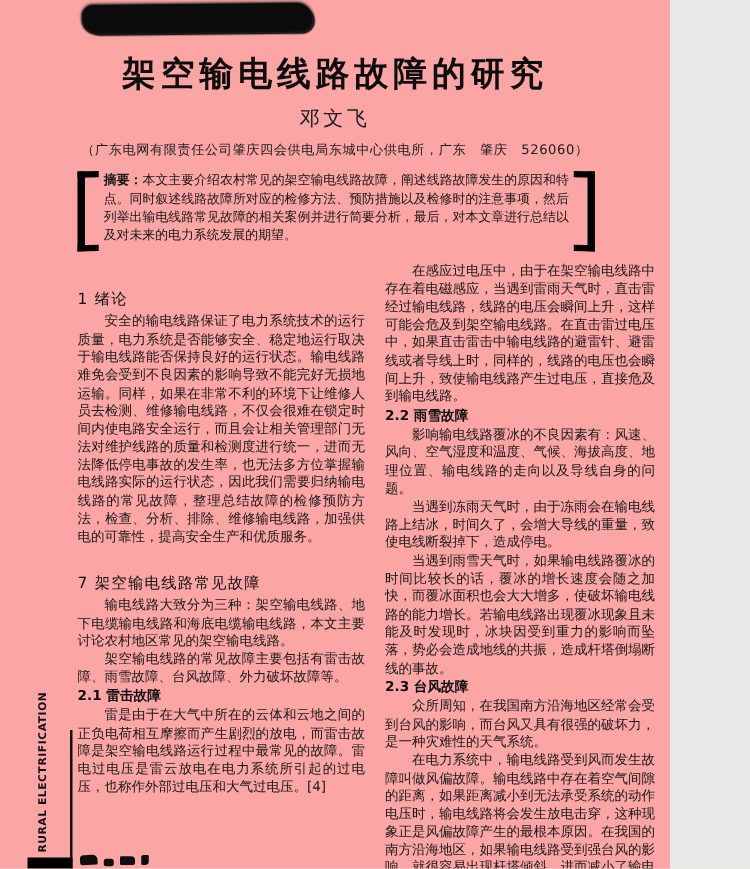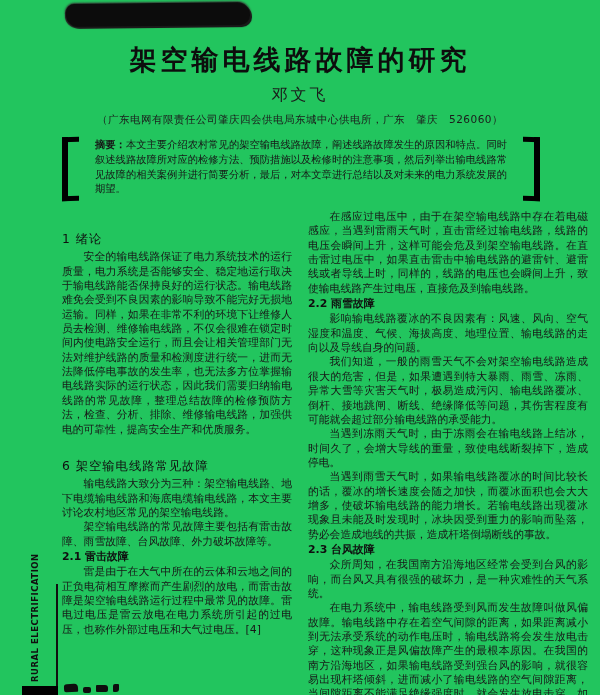--- a/index.html
+++ b/index.html
@@ -1,19 +1,19 @@
 <!DOCTYPE html>
 <html><head>
 <meta charset="utf-8">
 <style>
   html,body{margin:0;padding:0;background:#e8e8e6;}
   .page{
     position:relative;
-    width:600px;height:695px;
-    background:#22c55e;
+    width:536px;height:695px;
+    background:#fca5a5;
     overflow:hidden;
     font-family:"DejaVu Sans","Liberation Sans",sans-serif;
     color:#141414;
     box-sizing:border-box;
   }
   
   .redaction{
     position:absolute;left:66px;top:3px;width:184px;height:23px;
     background:#0c0c0c;border-radius:9px 14px 11px 13px;
     box-shadow:2px 2px 0 0 #1a1a1a, -1px 1px 0 0 #222, 0 0 2px 1px #333;
@@ -29,21 +29,21 @@
   .author{
     margin-top:10px;text-align:center;
     font-size:16px;letter-spacing:3px;color:#1b1b1b;
   }
   .affiliation{
     margin-top:7px;text-align:center;
     font-size:10.5px;letter-spacing:0.5px;color:#1b1b1b;
   }
   .abstract-row{
     margin:10px 60px 0 62px;
-    display:flex;align-items:stretch;gap:16px;
+    display:flex;align-items:stretch;gap:4px;
   }
   .bracket{flex:0 0 11px;align-self:center;height:54px;position:relative;}
   .bracket-l{border-left:6px solid #000;border-top:5px solid #000;border-bottom:5px solid #000;transform:skewY(-2deg);}
   .bracket-r{border-right:6px solid #000;border-top:5px solid #000;border-bottom:5px solid #000;transform:skewY(2deg);}
   .abstract-text{
     flex:1;margin:0;font-size:10.3px;line-height:14.8px;
     text-align:justify;color:#161616;
   }
   .abstract-text b{font-weight:bold;}
   .columns{
@@ -101,32 +101,31 @@
   <div class="abstract-row">
     <div class="bracket bracket-l"></div>
     <p class="abstract-text"><b>摘要：</b><span>本文主要介绍农村常见的架空输电线路故障，阐述线路故障发生的原因和特点。同时叙述线路故障所对应的检修方法、预防措施以及检修时的注意事项，然后列举出输电线路常见故障的相关案例并进行简要分析，最后，对本文章进行总结以及对未来的电力系统发展的期望。</span></p>
     <div class="bracket bracket-r"></div>
   </div>
 
   <div class="columns">
     <div class="col col-left">
       <p class="h1">1 绪论</p>
       <p>安全的输电线路保证了电力系统技术的运行质量，电力系统是否能够安全、稳定地运行取决于输电线路能否保持良好的运行状态。输电线路难免会受到不良因素的影响导致不能完好无损地运输。同样，如果在非常不利的环境下让维修人员去检测、维修输电线路，不仅会很难在锁定时间内使电路安全运行，而且会让相关管理部门无法对维护线路的质量和检测度进行统一，进而无法降低停电事故的发生率，也无法多方位掌握输电线路实际的运行状态，因此我们需要归纳输电线路的常见故障，整理总结故障的检修预防方法，检查、分析、排除、维修输电线路，加强供电的可靠性，提高安全生产和优质服务。</p>
-      <p class="h1">6 架空输电线路常见故障</p>
+      <p class="h1">7 架空输电线路常见故障</p>
       <p>输电线路大致分为三种：架空输电线路、地下电缆输电线路和海底电缆输电线路，本文主要讨论农村地区常见的架空输电线路。</p>
       <p>架空输电线路的常见故障主要包括有雷击故障、雨雪故障、台风故障、外力破坏故障等。</p>
       <p class="h2">2.1 雷击故障</p>
       <p>雷是由于在大气中所在的云体和云地之间的正负电荷相互摩擦而产生剧烈的放电，而雷击故障是架空输电线路运行过程中最常见的故障。雷电过电压是雷云放电在电力系统所引起的过电压，也称作外部过电压和大气过电压。[4]</p>
 
     </div>
     <div class="col col-right">
       <p>在感应过电压中，由于在架空输电线路中存在着电磁感应，当遇到雷雨天气时，直击雷经过输电线路，线路的电压会瞬间上升，这样可能会危及到架空输电线路。在直击雷过电压中，如果直击雷击中输电线路的避雷针、避雷线或者导线上时，同样的，线路的电压也会瞬间上升，致使输电线路产生过电压，直接危及到输电线路。</p>
       <p class="h2">2.2 雨雪故障</p>
       <p>影响输电线路覆冰的不良因素有：风速、风向、空气湿度和温度、气候、海拔高度、地理位置、输电线路的走向以及导线自身的问题。</p>
-      <p>我们知道，一般的雨雪天气不会对架空输电线路造成很大的危害，但是，如果遭遇到特大暴雨、雨雪、冻雨、异常大雪等灾害天气时，极易造成污闪、输电线路覆冰、倒杆、接地跳闸、断线、绝缘降低等问题，其伤害程度有可能就会超过部分输电线路的承受能力。</p>
       <p>当遇到冻雨天气时，由于冻雨会在输电线路上结冰，时间久了，会增大导线的重量，致使电线断裂掉下，造成停电。</p>
       <p>当遇到雨雪天气时，如果输电线路覆冰的时间比较长的话，覆冰的增长速度会随之加快，而覆冰面积也会大大增多，使破坏输电线路的能力增长。若输电线路出现覆冰现象且未能及时发现时，冰块因受到重力的影响而坠落，势必会造成地线的共振，造成杆塔倒塌断线的事故。</p>
       <p class="h2">2.3 台风故障</p>
       <p>众所周知，在我国南方沿海地区经常会受到台风的影响，而台风又具有很强的破坏力，是一种灾难性的天气系统。</p>
       <p>在电力系统中，输电线路受到风而发生故障叫做风偏故障。输电线路中存在着空气间隙的距离，如果距离减小到无法承受系统的动作电压时，输电线路将会发生放电击穿，这种现象正是风偏故障产生的最根本原因。在我国的南方沿海地区，如果输电线路受到强台风的影响，就很容易出现杆塔倾斜，进而减小了输电线路的空气间隙距离，当间隙距离不能满足绝缘强度时，就会发生放电击穿。如果此区域遇到台风天气，那么输电线路跳闸的概率会因风</p>
     </div>
   </div>
 
   <div class="sidebar-text">RURAL ELECTRIFICATION</div>
   <div class="sidebar-rule"></div>

